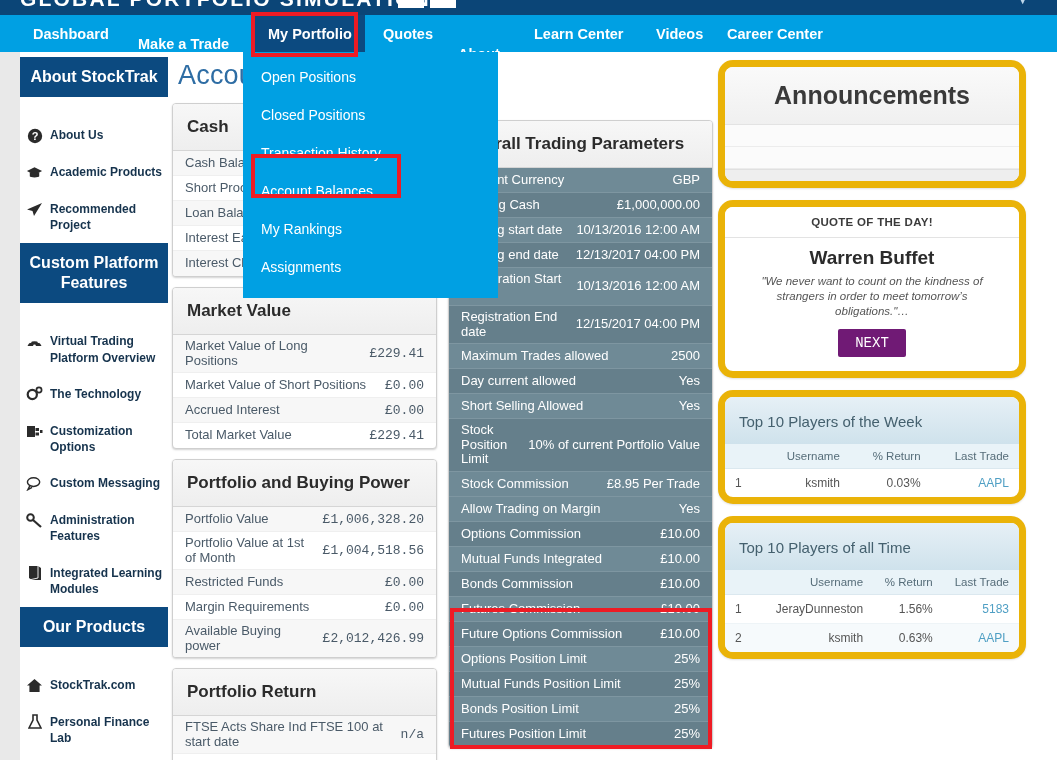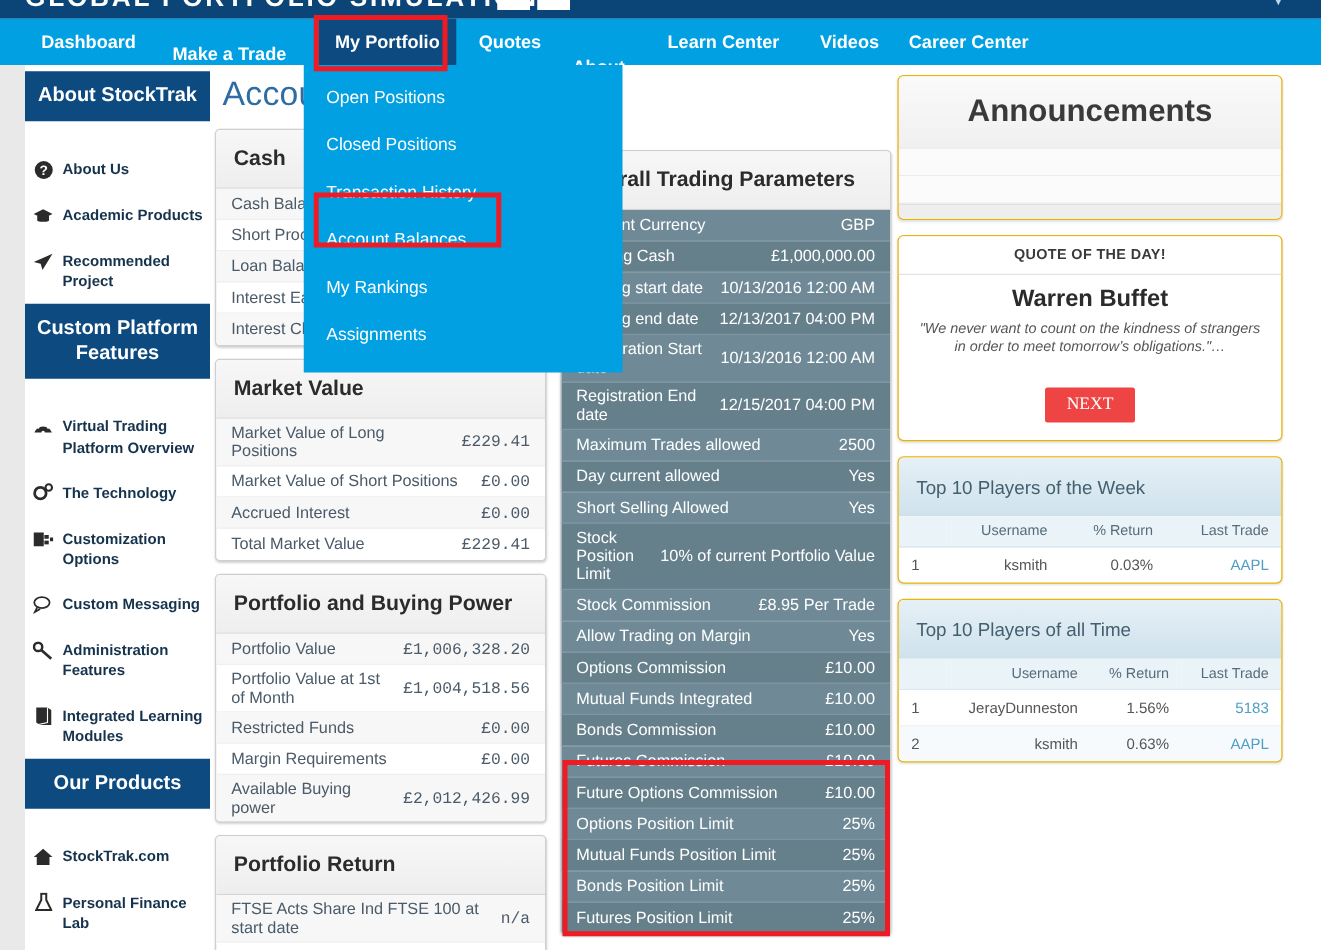--- a/index.html
+++ b/index.html
@@ -134,21 +134,21 @@
     padding: 4px 12px; font-size: 13px; color: #ffffff;
     background: #6f8a96; min-height: 25px;
     border-bottom: 1px solid #7e96a1;
   }
   .tp-row.alt { background: #657f8b; }
   .tp-row .lbl { line-height: 1.12; padding-right: 8px; }
   .tp-row .val { text-align: right; white-space: nowrap; line-height: 1.12; }
 
   
   .rp {
-    border: 1px solid #eab308; border-radius: 5px; background: #fff;
+    border: 7px solid #eab308; border-radius: 15px; background: #fff;
     margin-bottom: 12px; overflow: hidden;
     box-shadow: 0 1px 2px rgba(0,0,0,.12);
   }
   .rp-head-big {
     background: linear-gradient(#fafafa,#f0f0f0);
     padding: 14px; text-align: center;
     font-size: 25px; font-weight: bold; color: #3a3a3a;
     border-bottom: 1px solid #e3e3e3;
   }
   .ann-line { height: 22px; border-bottom: 1px solid #ececec; background: #fbfbfb; }
@@ -156,24 +156,24 @@
 
   .qotd-head {
     text-align: center; font-size: 11.5px; font-weight: bold;
     color: #3a3a3a; padding: 9px 6px; letter-spacing: .3px;
     border-bottom: 1px solid #e3e3e3; background: #ffffff;
   }
   .qotd-body { padding: 9px 14px 14px; text-align: center; }
   .qotd-author { font-size: 19px; font-weight: bold; color: #2b2b2b; margin-bottom: 5px; }
   .qotd-text { font-size: 11.5px; font-style: italic; color: #555; line-height: 1.3; }
   .qotd-next {
-    display: inline-block; margin-top: 24px; padding: 6px 17px;
-    background: #ef4444; color: #ffffff; font-size: 14px;
+    display: inline-block; margin-top: 10px; padding: 6px 17px;
+    background: #701a75; color: #ffffff; font-size: 14px;
     border: none; border-radius: 2px; cursor: pointer;
-    font-family: Liberation Serif, serif;
+    font-family: Liberation Mono, monospace;
   }
 
   .tp10-head {
     background: linear-gradient(#e6f0f6,#cfe2ec);
     padding: 16px 14px 14px; font-size: 15px; color: #44606e;
   }
   table.lb { width: 100%; border-collapse: collapse; font-size: 11.5px; }
   table.lb th {
     background: #e9f3f8; color: #566d79; font-weight: normal;
     padding: 6px 10px; text-align: right; border-bottom: 1px solid #dbe8ef;

